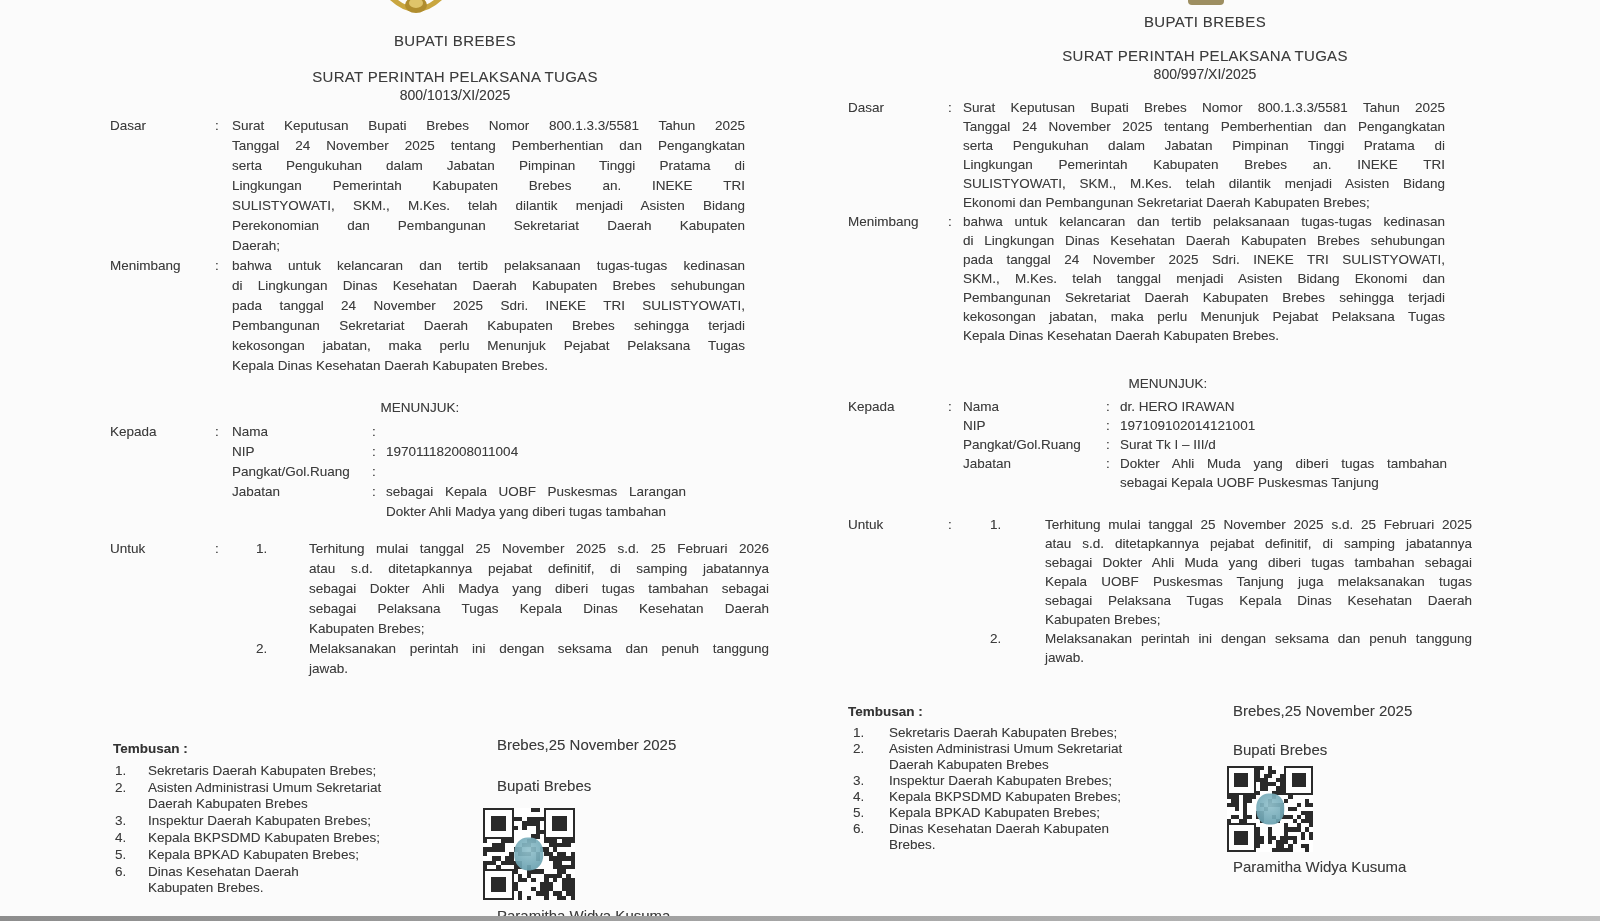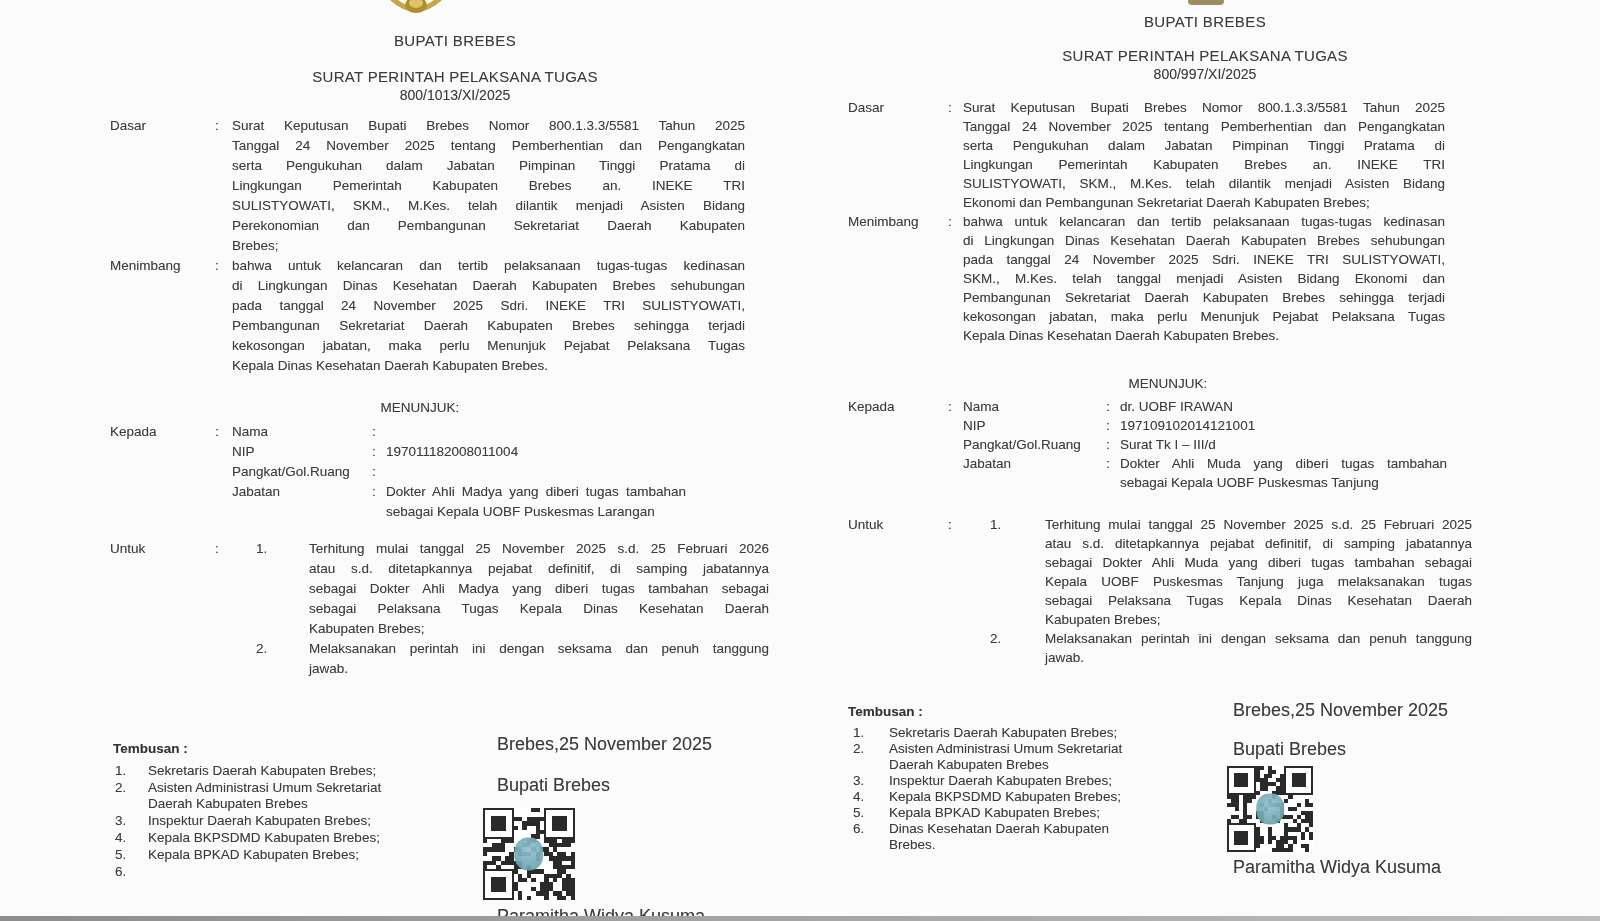--- a/index.html
+++ b/index.html
@@ -67,21 +67,21 @@
   
   .tembusan{position:absolute;font-size:13.5px;text-shadow:0 0 .5px rgba(70,70,70,.35);}
   #tembusan-left{left:113px;top:741px;line-height:16.8px;}
   #tembusan-right{left:848px;top:704px;line-height:16px;}
   .thead{font-weight:bold;color:#333;margin-bottom:5px;}
   .titem{display:flex;align-items:flex-start;}
   .tnum{flex:none;width:33px;padding-left:2px;}
   #tembusan-right .tnum{width:36px;padding-left:5px;}
   .ttxt{flex:none;width:258px;white-space:pre-line;}
   
-  .sig{position:absolute;font-size:18px;text-shadow:0 0 .5px rgba(70,70,70,.35);}
+  .sig{position:absolute;font-size:15px;text-shadow:0 0 .5px rgba(70,70,70,.35);}
   #sig-left{left:497px;top:737px;}
   #sig-right{left:1233px;top:703px;}
   .sig .date{line-height:15px;}
   #sig-left .office{margin-top:26px;line-height:15px;}
   #sig-right .office{margin-top:24px;line-height:15px;}
   .qr{position:relative;display:grid;grid-template-columns:repeat(21,1fr);grid-template-rows:repeat(21,1fr);background:#fff;}
   #sig-left .qr{width:92px;height:92px;margin:15px 0 0 -14px;}
   #sig-right .qr{width:86px;height:86px;margin:9px 0 0 -6px;}
   .qr b{background:#2a2a2a;}
   .finder{border:2px solid #2a2a2a;background:#fff;position:relative;}
@@ -123,21 +123,21 @@
     <div class="row row-dasar">
       <div class="lbl">Dasar</div>
       <div class="cln">:</div>
       <div class="bodytxt">
           <div class="jline">Surat Keputusan Bupati Brebes Nomor 800.1.3.3/5581 Tahun 2025</div>
           <div class="jline">Tanggal 24 November 2025 tentang Pemberhentian dan Pengangkatan</div>
           <div class="jline">serta Pengukuhan dalam Jabatan Pimpinan Tinggi Pratama di</div>
           <div class="jline">Lingkungan Pemerintah Kabupaten Brebes an. INEKE TRI</div>
           <div class="jline">SULISTYOWATI, SKM., M.Kes. telah dilantik menjadi Asisten Bidang</div>
           <div class="jline">Perekonomian dan Pembangunan Sekretariat Daerah Kabupaten</div>
-          <div class="jline">Brebes;</div>
+          <div class="jline">Daerah;</div>
         </div>
     </div>
 
     <div class="row">
       <div class="lbl">Menimbang</div>
       <div class="cln">:</div>
       <div class="bodytxt">
           <div class="jline">bahwa untuk kelancaran dan tertib pelaksanaan tugas-tugas kedinasan</div>
           <div class="jline">di Lingkungan Dinas Kesehatan Daerah Kabupaten Brebes sehubungan</div>
           <div class="jline">pada tanggal 24 November 2025 Sdri. INEKE TRI SULISTYOWATI,</div>
@@ -165,22 +165,22 @@
             </div>
         </div>
         <div class="krow">
           <div class="klbl">Pangkat/Gol.Ruang</div>
           <div class="kcln">:</div>
         </div>
         <div class="krow">
           <div class="klbl">Jabatan</div>
           <div class="kcln">:</div>
           <div class="kval">
+              <div class="jline">sebagai Kepala UOBF Puskesmas Larangan</div>
               <div class="jline">Dokter Ahli Madya yang diberi tugas tambahan</div>
-              <div class="jline">sebagai Kepala UOBF Puskesmas Larangan</div>
             </div>
         </div>
       </div>
     </div>
 
     <div class="row row-untuk">
       <div class="lbl">Untuk</div>
       <div class="cln">:</div>
       <div class="bodytxt">
         <div class="uitem">
@@ -222,20 +222,22 @@
     <div class="titem">
         <div class="tnum">4.</div>
         <div class="ttxt">Kepala BKPSDMD Kabupaten Brebes;</div>
       </div>
     <div class="titem">
         <div class="tnum">5.</div>
         <div class="ttxt">Kepala BPKAD Kabupaten Brebes;</div>
       </div>
     <div class="titem">
         <div class="tnum">6.</div>
+        <div class="ttxt">Dinas Kesehatan Daerah
+Kabupaten Brebes.</div>
       </div>
   </div>
 
   <div class="sig" id="sig-left">
     <div class="date">Brebes,25 November 2025</div>
     <div class="office">Bupati Brebes</div>
     <div class="qr">
       <span class="finder" style="grid-area:1/1/8/8"></span>
       <span class="finder" style="grid-area:1/15/8/22"></span>
       <span class="finder" style="grid-area:15/1/22/8"></span>
@@ -428,21 +430,21 @@
     <div class="menunjuk">MENUNJUK:</div>
 
     <div class="row">
       <div class="lbl">Kepada</div>
       <div class="cln">:</div>
       <div class="bodytxt">
         <div class="krow">
           <div class="klbl">Nama</div>
           <div class="kcln">:</div>
           <div class="kval">
-              <div class="jline">dr. UOBF IRAWAN</div>
+              <div class="jline">dr. HERO IRAWAN</div>
             </div>
         </div>
         <div class="krow">
           <div class="klbl">NIP</div>
           <div class="kcln">:</div>
           <div class="kval">
               <div class="jline">197109102014121001</div>
             </div>
         </div>
         <div class="krow">

